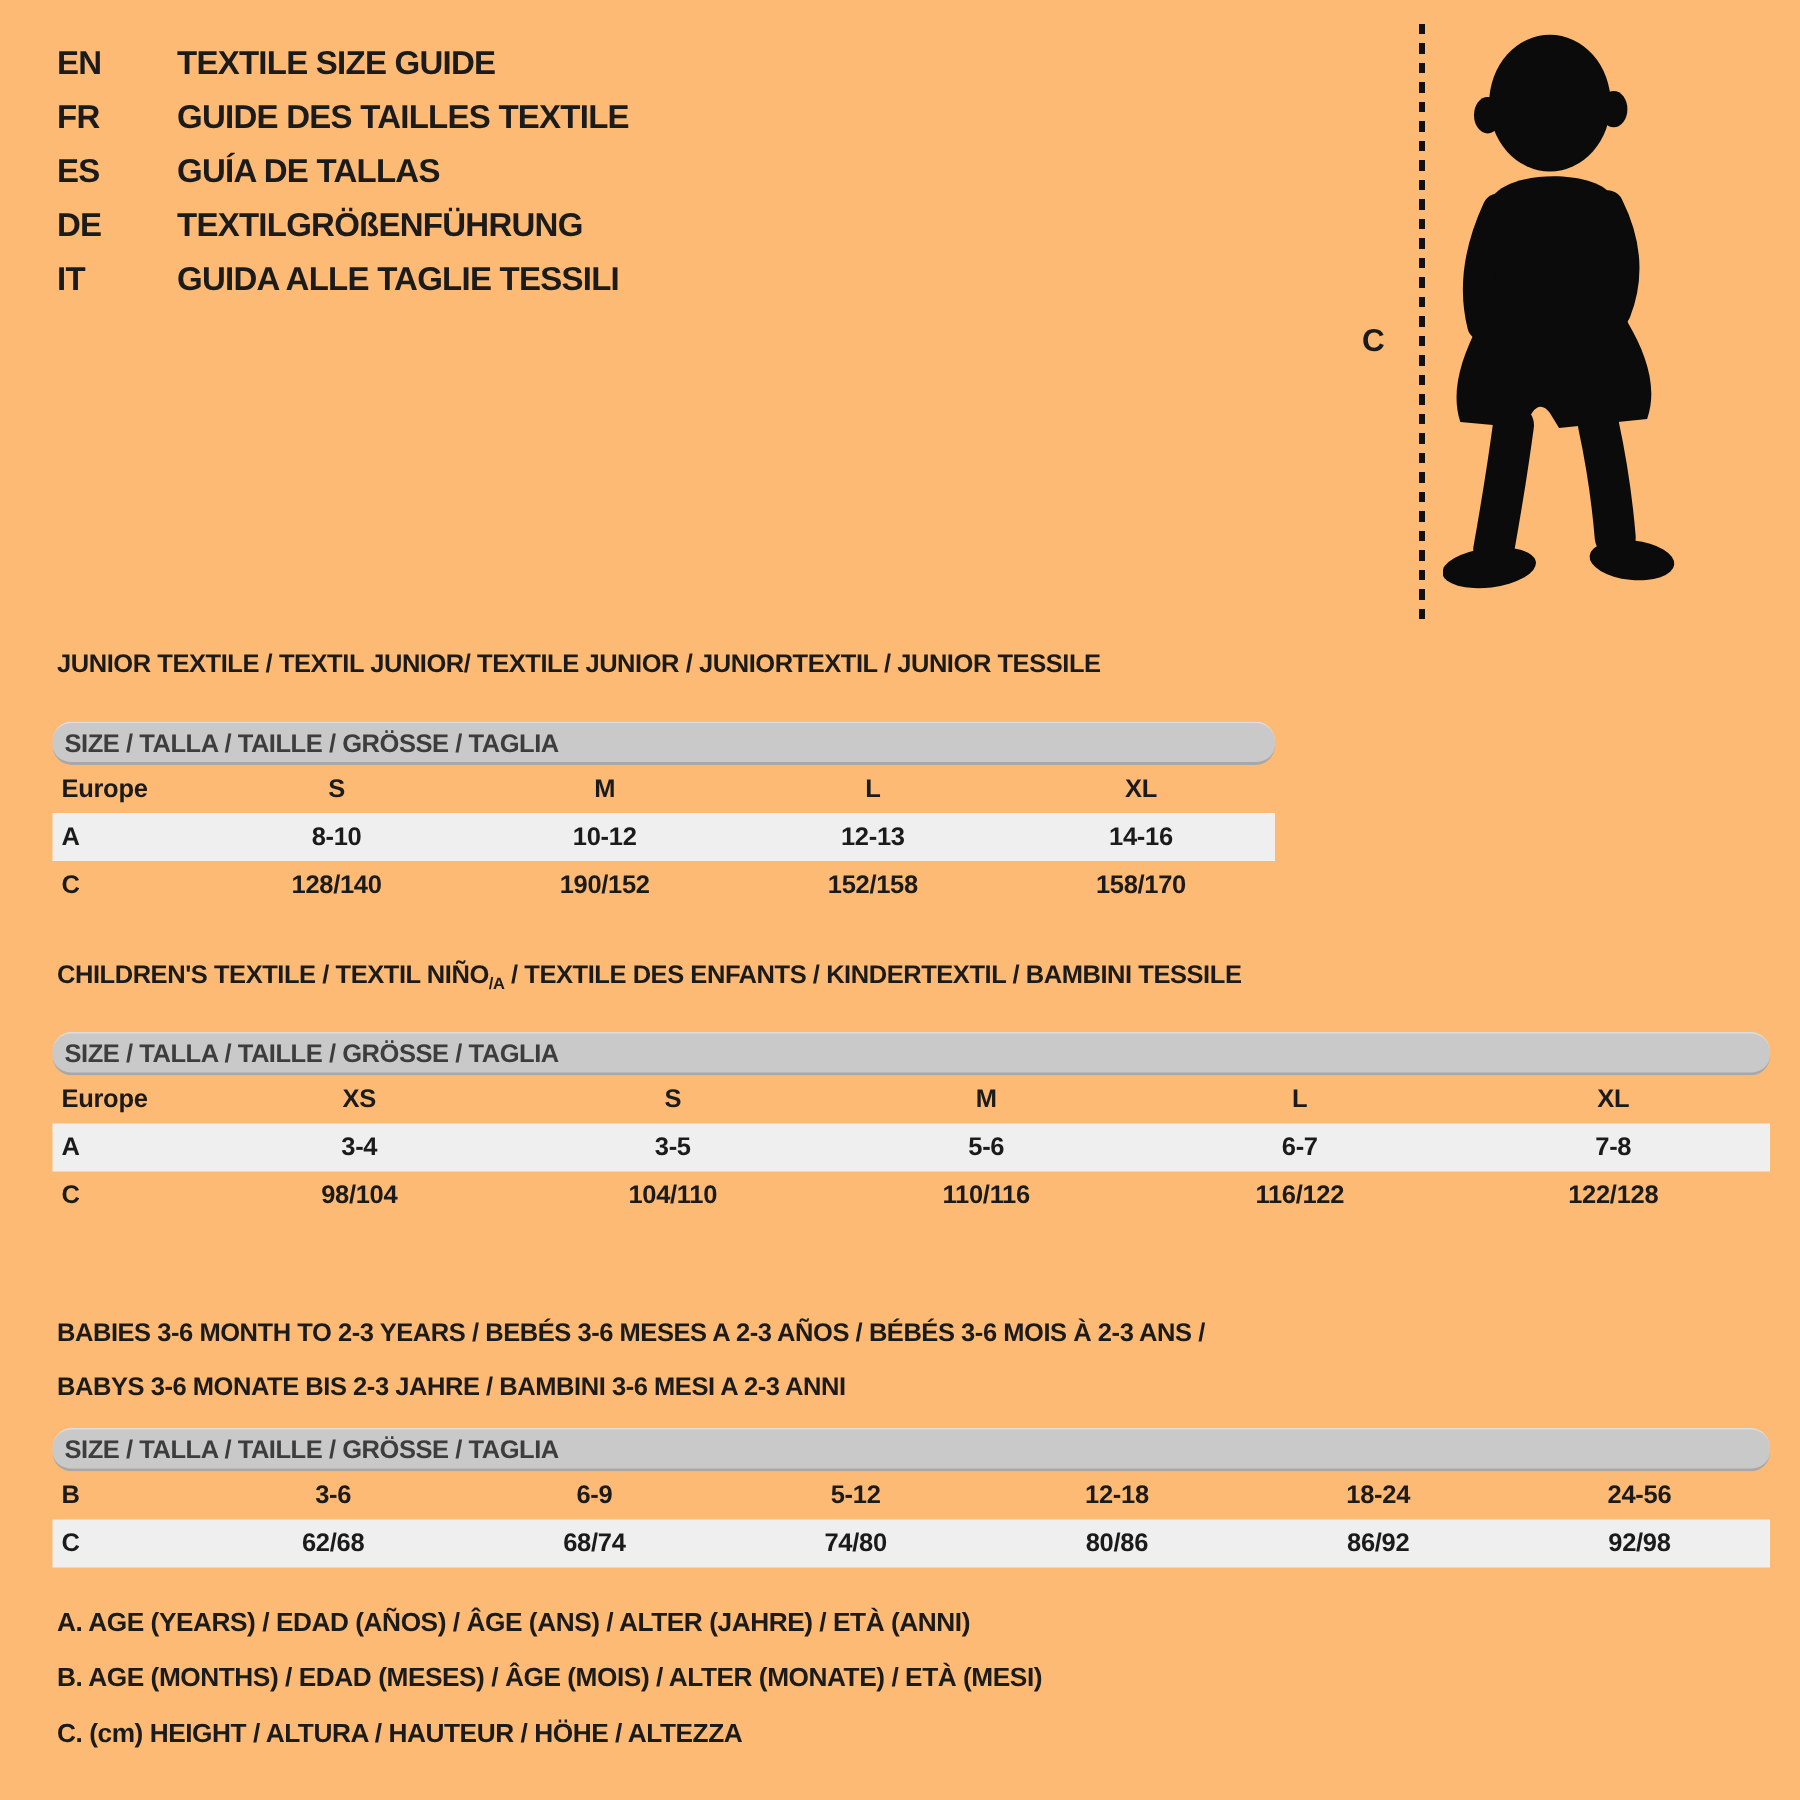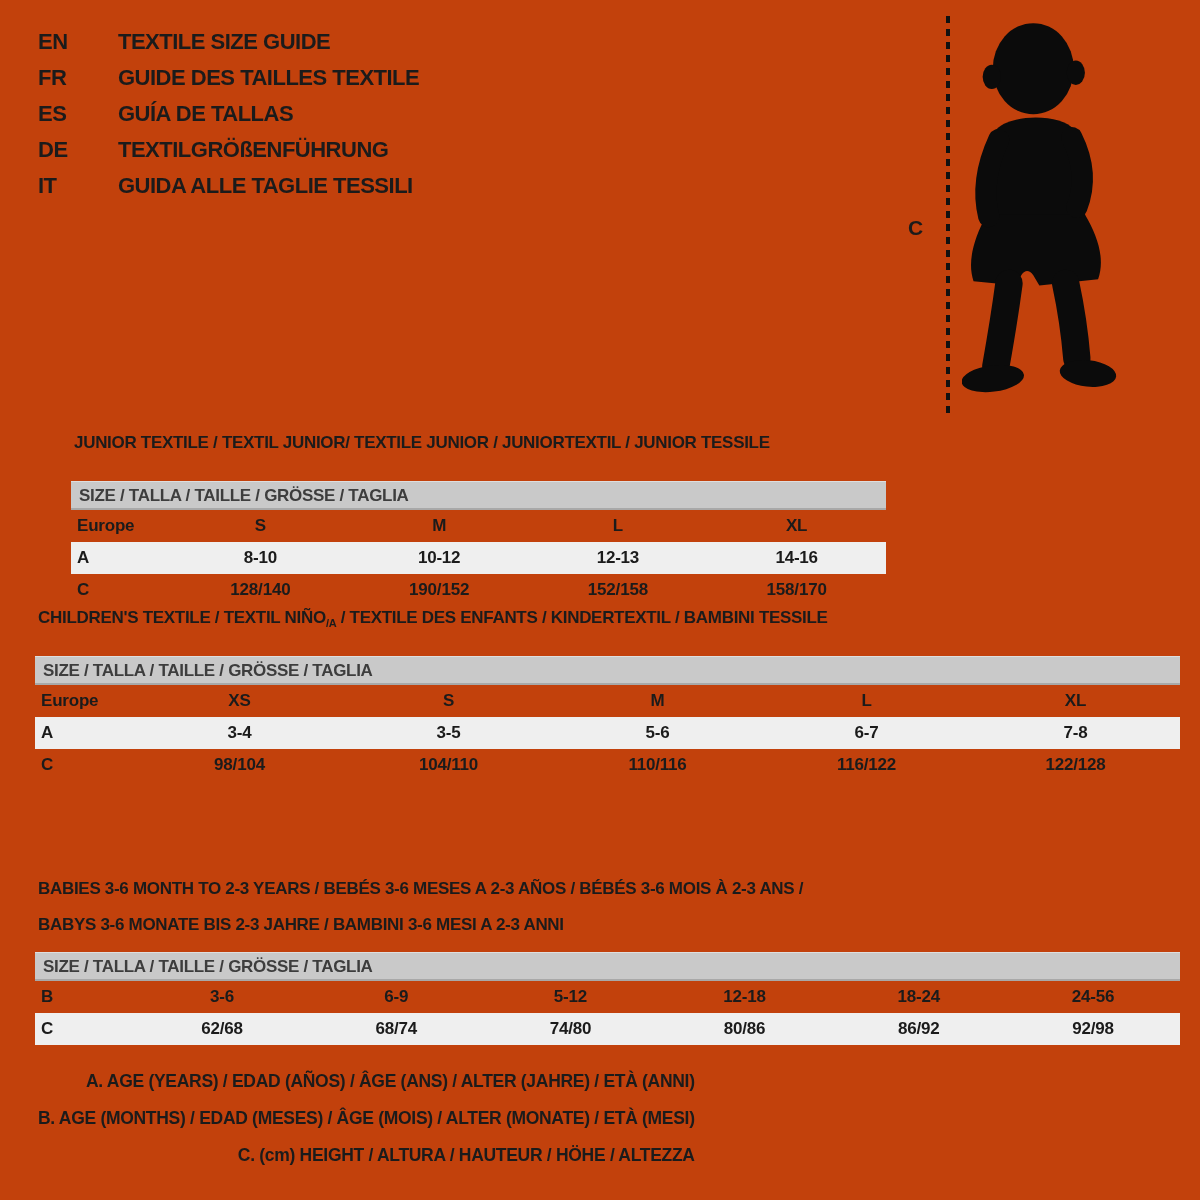--- a/index.html
+++ b/index.html
@@ -8,21 +8,21 @@
     --bar-text: #3d3d3d;
     --row-shaded: #efefef;
     --ink: #1b1b1b;
   }
   * { margin: 0; padding: 0; box-sizing: border-box; }
   html, body { background: #ffffff; }
   .page {
     position: relative;
     width: 1200px;
     height: 1200px;
-    background: #c2410c;
+    background: #fdba74;
     font-family: "Liberation Sans", sans-serif;
     color: var(--ink);
     overflow: hidden;
   }
 
   
   .lang-block { position: absolute; left: 38px; top: 24px; }
   .lang-row { display: flex; height: 36px; align-items: center; }
   .lang-code {
     width: 80px; font-size: 22px; font-weight: 700; letter-spacing: -0.5px;
@@ -35,61 +35,62 @@
     background: repeating-linear-gradient(to bottom, #111 0 7px, transparent 7px 13px);
   }
   .measure-label {
     position: absolute; left: 908px; top: 216px;
     font-size: 21px; font-weight: 700;
   }
   .silhouette { position: absolute; left: 962px; top: 12px; }
 
   
   .section { position: absolute; left: 35px; }
-  .section-junior  { top: 432px; width: 815px; margin-left: 36px; }
-  .section-children{ top: 607px; width: 1145px; }
+  .section-junior  { top: 432px; width: 815px; }
+  .section-children{ top: 639px; width: 1145px; }
   .section-babies  { top: 847px; width: 1145px; }
 
   .section-heading {
     padding-left: 3px;
     font-size: 17px; font-weight: 700; letter-spacing: -0.3px;
     height: 22px; line-height: 22px; white-space: nowrap;
   }
   .section-heading .line2 { display: block; }
   .section-babies .section-heading { height: 72px; line-height: 36px; margin-top: 24px; }
   .subsc { font-size: 11px; vertical-align: sub; font-weight: 700; }
 
   .size-bar {
     margin-top: 27px;
     height: 29px; line-height: 27px;
     background: var(--bar-bg);
     border-bottom: 2px solid var(--bar-edge);
     border-top: 1px solid #dedede;
     color: var(--bar-text);
     font-size: 17px; font-weight: 700; letter-spacing: -0.3px;
     padding-left: 8px;
+    border-radius: 13px;
   }
   .section-babies .size-bar { margin-top: 9px; }
 
   .trow { display: flex; height: 32px; align-items: center; }
   .trow.shaded { background: var(--row-shaded); }
   .cell-label {
     width: 100px; padding-left: 6px;
     font-size: 17px; font-weight: 700; letter-spacing: -0.2px;
   }
   .cell {
     flex: 1; text-align: center;
     font-size: 17px; font-weight: 700; letter-spacing: -0.2px;
   }
 
   
   .legend { position: absolute; left: 38px; top: 1063px; }
   .legend-line {
     height: 37px; line-height: 37px;
-    font-size: 17.5px; font-weight: 700; letter-spacing: -0.3px; white-space: nowrap; text-align: right;
+    font-size: 17.5px; font-weight: 700; letter-spacing: -0.3px; white-space: nowrap;
   }
 </style>
 </head>
 <body>
 
 <div class="page">
 
   <div class="lang-block">
     <div class="lang-row">
       <span class="lang-code">EN</span>

